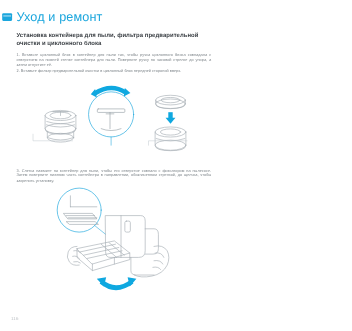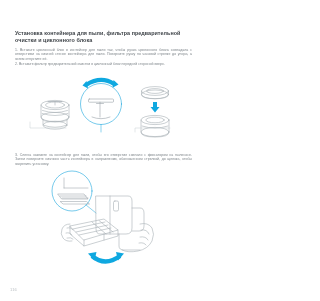--- a/index.html
+++ b/index.html
@@ -107,20 +107,24 @@
     line-height: 6px;
     color: #b9bec2;
     letter-spacing: .2px;
   }
 </style>
 </head>
 <body>
 
 <div class="page">
 
+  <div class="header">
+    <span class="section-tab"></span>
+    <div class="chapter-title">Уход и ремонт</div>
+  </div>
 
   <div class="subtitle">Установка контейнера для пыли, фильтра предварительной очистки и циклонного блока</div>
 
   <div class="para para-1">1. Вставьте циклонный блок в контейнер для пыли так, чтобы ручка циклонного блока совпадала с отверстием на нижней стенке контейнера для пыли. Поверните ручку по часовой стрелке до упора, а затем отпустите её.</div>
 
   <div class="para para-2">2. Вставьте фильтр предварительной очистки в циклонный блок передней стороной вверх.</div>
 
   <div class="figure fig-top">
     <svg viewBox="0 0 200 78" xmlns="http://www.w3.org/2000/svg">
       <g fill="none" stroke="#a8b0b6" stroke-width="0.6" stroke-linejoin="round" stroke-linecap="round">

